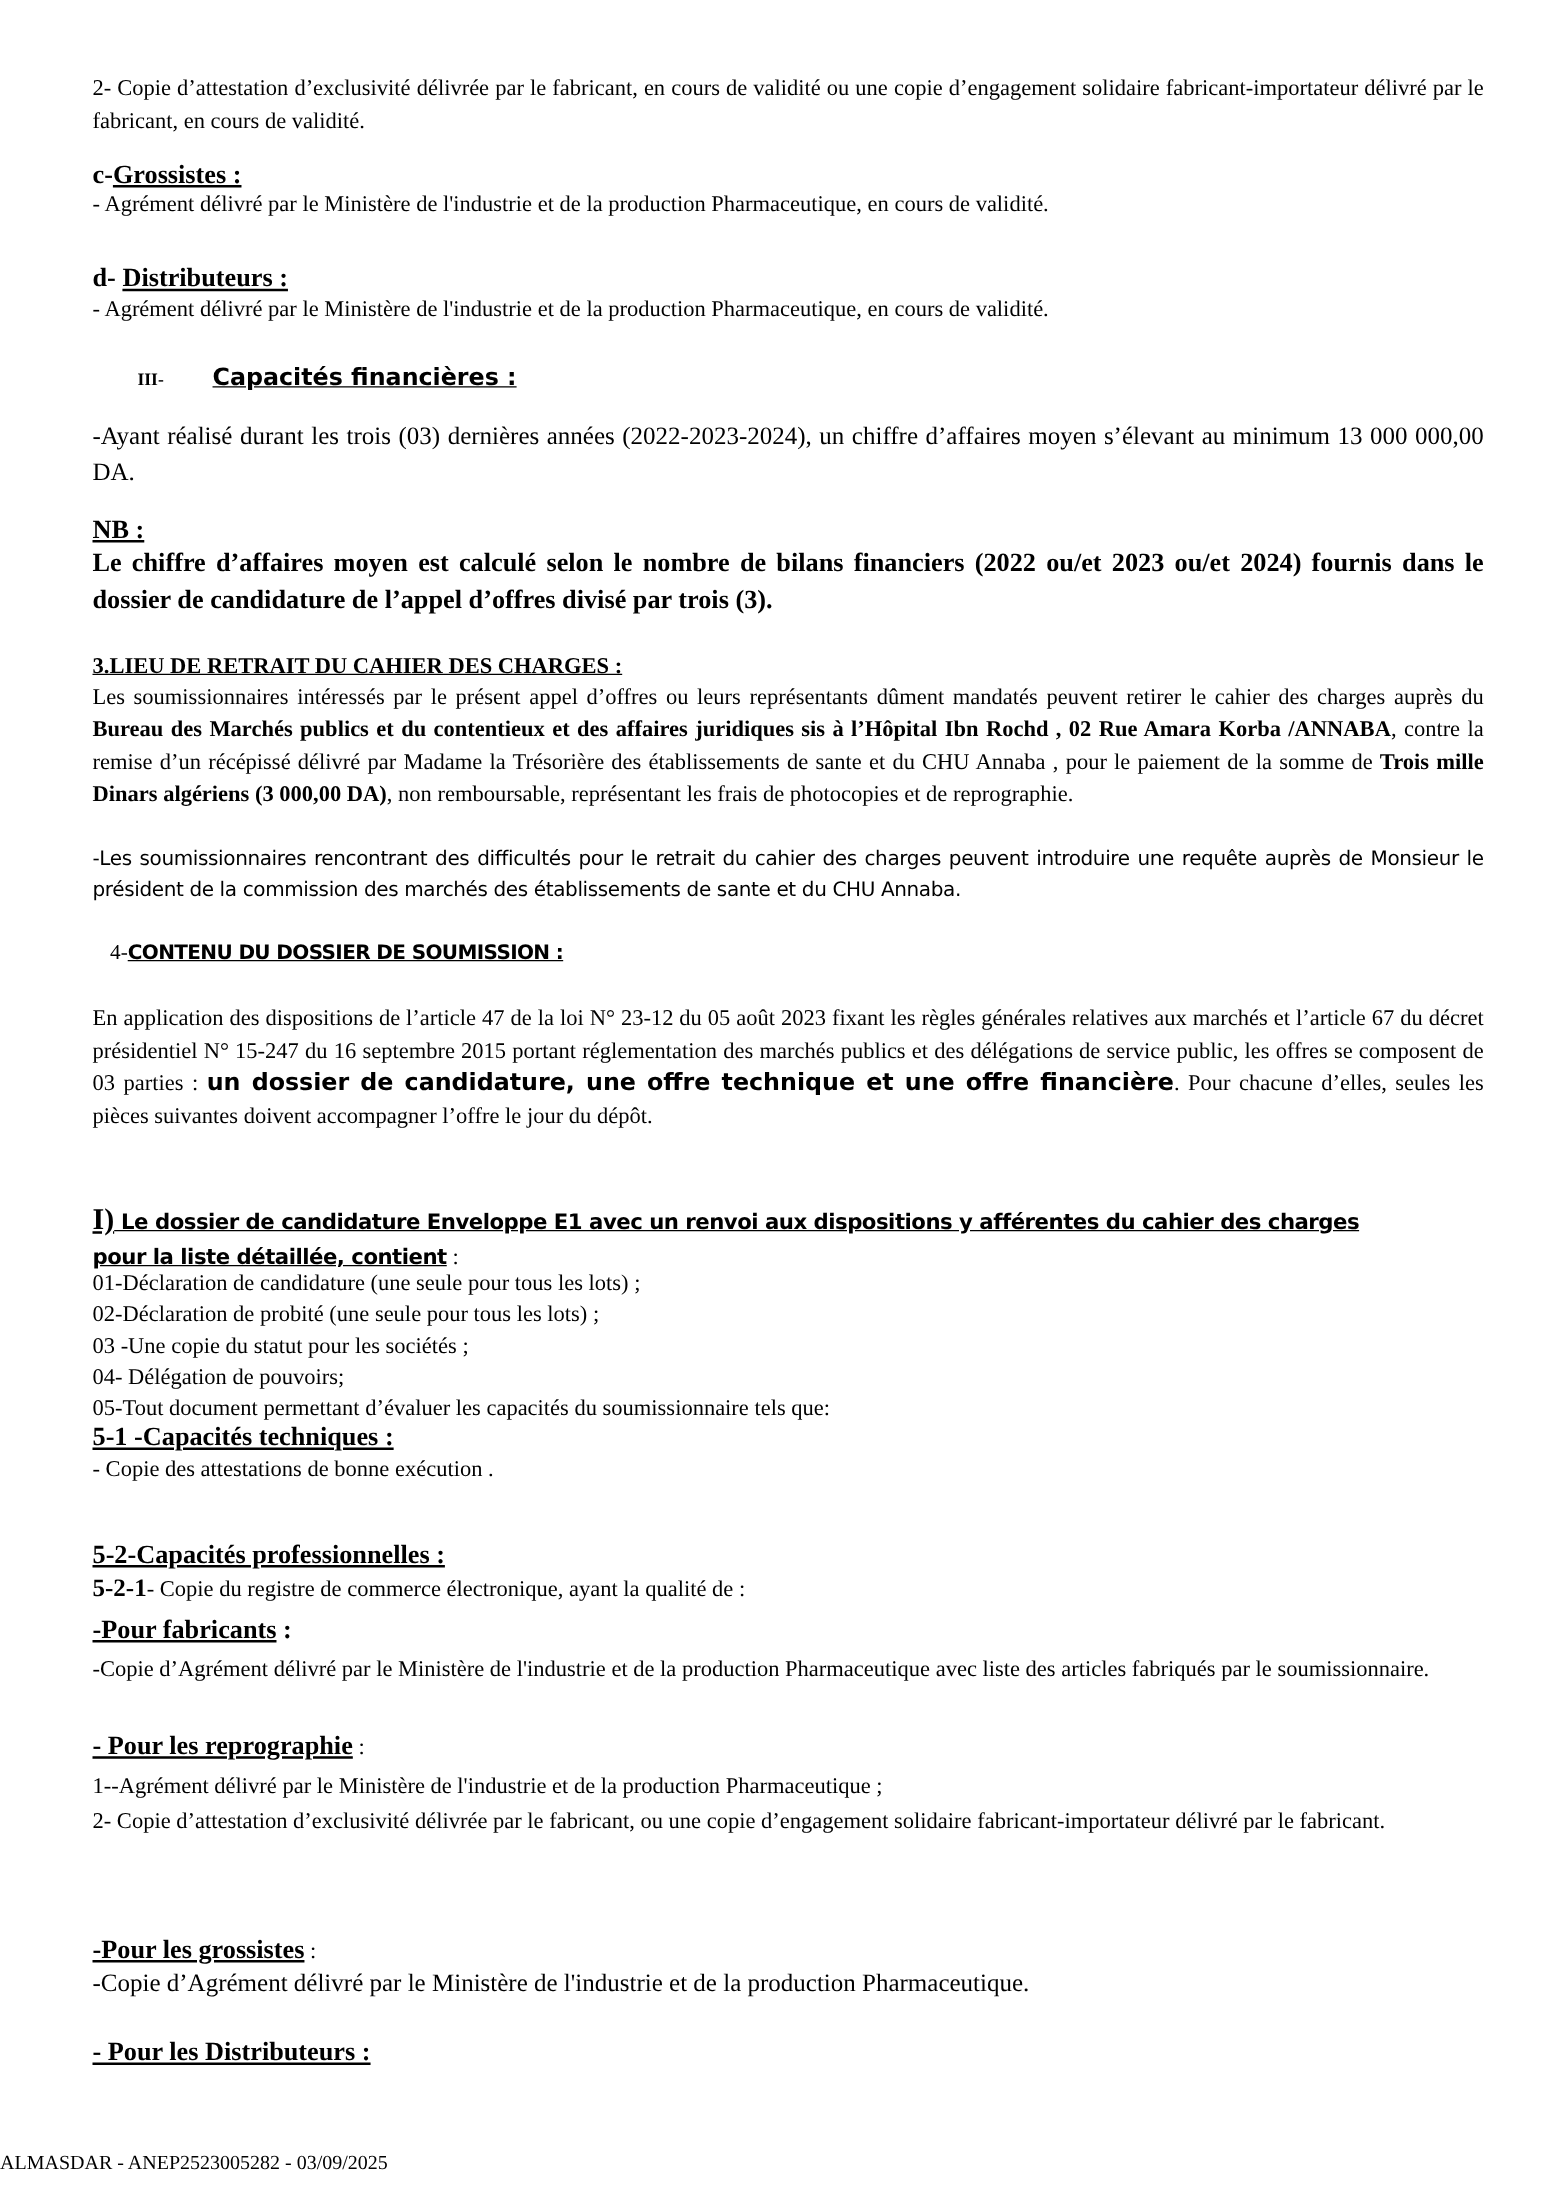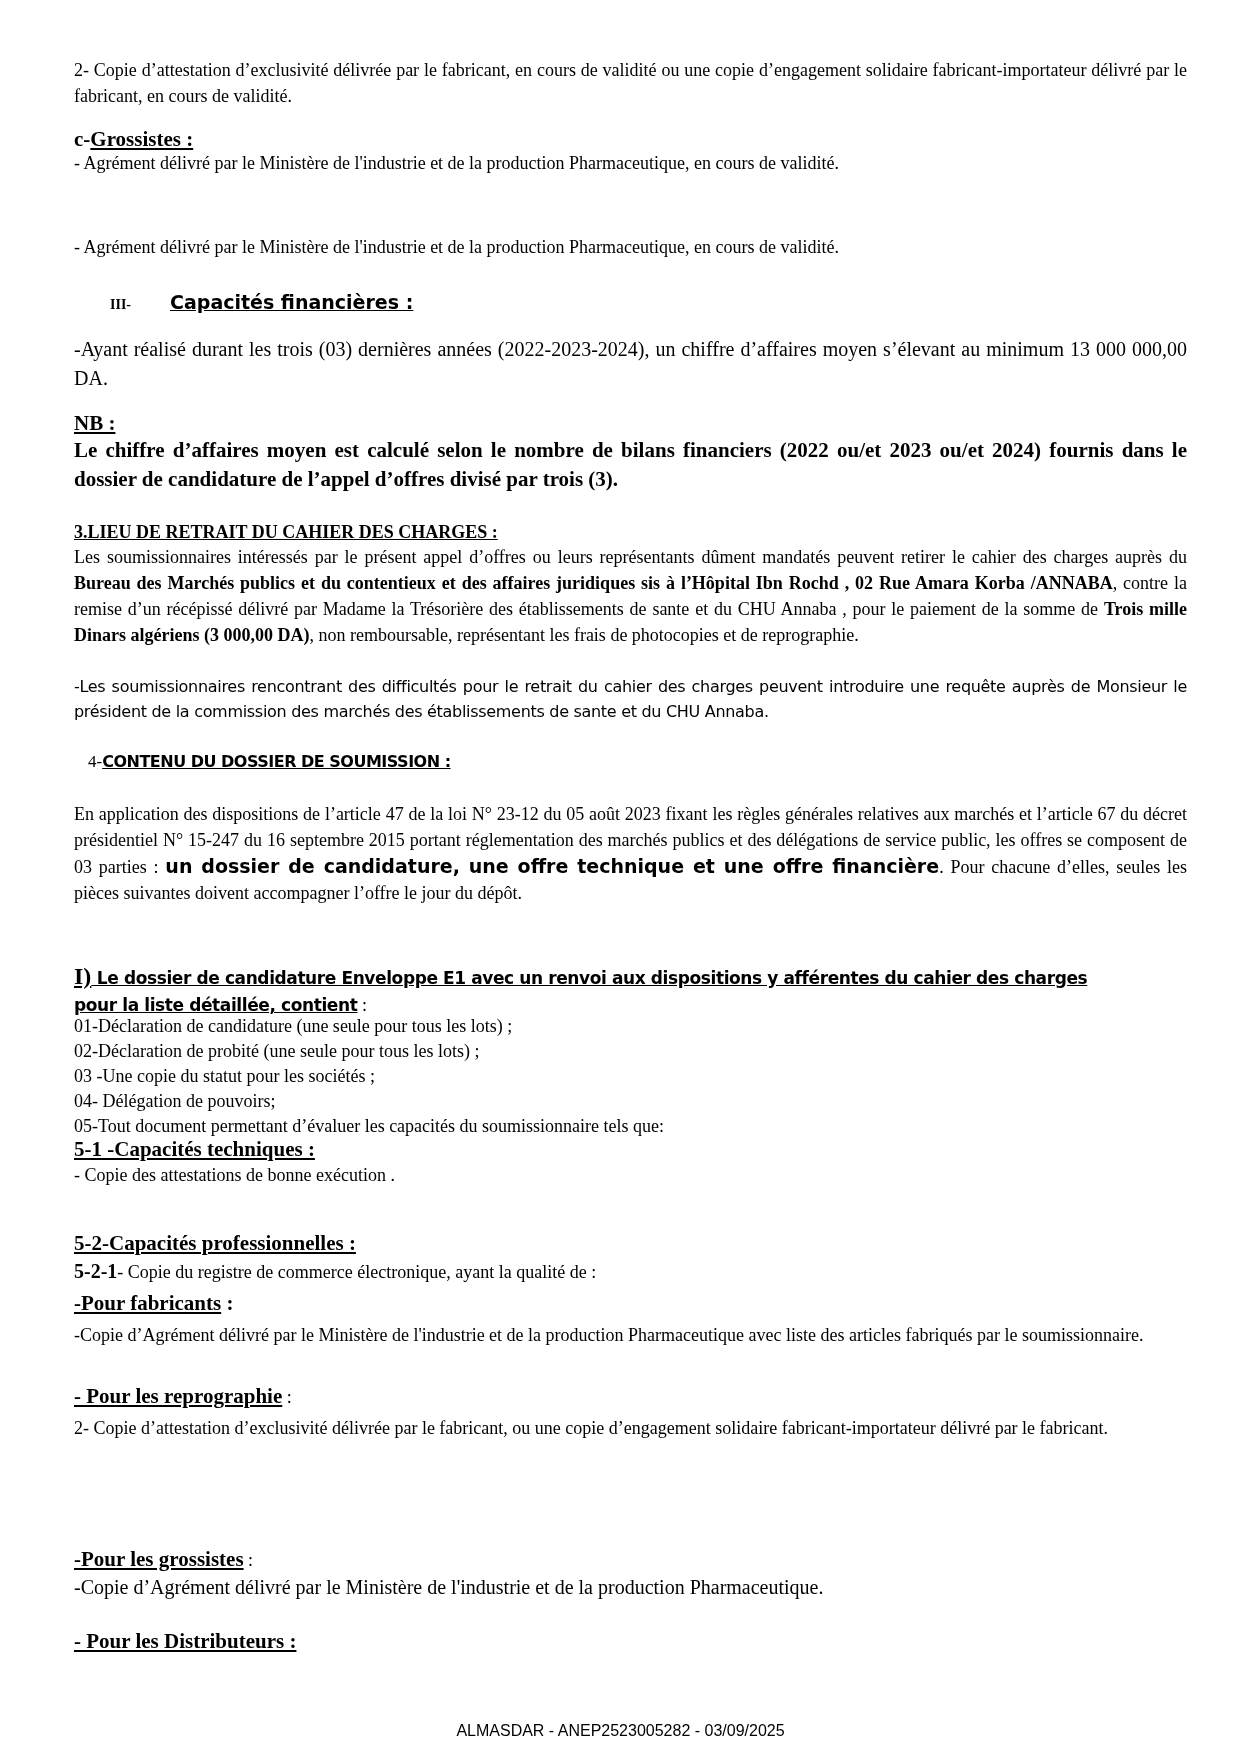--- a/index.html
+++ b/index.html
@@ -6,32 +6,33 @@
   body { width: 1241px; height: 1754px; position: relative; overflow: hidden; color: #000; }
   .page { position: absolute; left: 0; top: 0; width: 1241px; height: 1754px; }
   .serif { font-family: "Liberation Serif", serif; }
   .blk { position: absolute; left: 74px; width: 1113px; }
   .p { font-family: "Liberation Serif", serif; font-size: 18px; line-height: 26px; text-align: justify; }
   .p.big { font-size: 20px; line-height: 29px; }
   .h { font-family: "Liberation Serif", serif; font-weight: bold; font-size: 21px; line-height: 26px; }
   .u { text-decoration: underline; }
   .b { font-weight: bold; }
   .sansb { font-family: "DejaVu Sans", sans-serif; font-weight: bold; }
-  .footer { position: absolute; left: 0; width: 1241px; top: 1722px; text-align: center; font-family: Liberation Sans, sans-serif; font-size: 16px; }
+  .footer { position: absolute; left: 0; width: 1241px; top: 1722px; text-align: left; font-family: Liberation Serif, serif; font-size: 16px; }
 </style>
 </head>
 <body>
 
 <div class="page">
 
   <div class="blk p" style="top:57px;">2- Copie d’attestation d’exclusivité délivrée par le fabricant, en cours de validité ou une copie d’engagement solidaire fabricant-importateur délivré par le fabricant, en cours de validité.</div>
 
   <div class="blk h" style="top:126px;"><span>c-</span><span class="u">Grossistes :</span></div>
   <div class="blk p" style="top:150px;">- Agrément délivré par le Ministère de l'industrie et de la production Pharmaceutique, en cours de validité.</div>
 
+  <div class="blk h" style="top:209px;"><span>d- </span><span class="u">Distributeurs :</span></div>
   <div class="blk p" style="top:234px;">- Agrément délivré par le Ministère de l'industrie et de la production Pharmaceutique, en cours de validité.</div>
 
   <div class="blk" style="top:291px; left:110px; font-size:20px;">
     <span class="serif b" style="font-size:14px;">III-</span>
     <span class="sansb u" style="margin-left:34px; font-size:19px;">Capacités financières :</span>
   </div>
 
   <div class="blk p big" style="top:335px;">-Ayant réalisé durant les trois (03) dernières années (2022-2023-2024), un chiffre d’affaires moyen s’élevant au minimum 13 000 000,00 DA.</div>
 
   <div class="blk h u" style="top:410px;">NB :</div>
@@ -59,20 +60,21 @@
   <div class="blk p" style="top:1162px;">- Copie des attestations de bonne exécution .</div>
 
   <div class="blk h u" style="top:1230px;">5-2-Capacités professionnelles :</div>
   <div class="blk p" style="top:1258px;"><span class="b" style="font-size:20px;">5-2-1</span><span>- Copie du registre de commerce électronique, ayant la qualité de :</span></div>
 
   <div class="blk h" style="top:1290px;"><span class="u">-Pour fabricants</span><span> :</span></div>
   <div class="blk p" style="top:1321px; line-height:28px;">-Copie d’Agrément délivré par le Ministère de l'industrie et de la production Pharmaceutique avec liste des articles fabriqués par le soumissionnaire.</div>
 
   <div class="blk h" style="top:1383px;"><span class="u">- Pour les reprographie</span><span class="serif" style="font-weight:normal; font-size:18px;"> :</span></div>
   <div class="blk p" style="top:1414px; line-height:28px;">
+    <div>1--Agrément délivré par le Ministère de l'industrie et de la production Pharmaceutique ;</div>
     <div>2- Copie d’attestation d’exclusivité délivrée par le fabricant, ou une copie d’engagement solidaire fabricant-importateur délivré par le fabricant.</div>
   </div>
 
   <div class="blk h" style="top:1546px;"><span class="u">-Pour les grossistes</span><span class="serif" style="font-weight:normal; font-size:18px;"> :</span></div>
   <div class="blk p big" style="top:1573px;">-Copie d’Agrément délivré par le Ministère de l'industrie et de la production Pharmaceutique.</div>
 
   <div class="blk h u" style="top:1628px;">- Pour les Distributeurs :</div>
 
   <div class="footer">ALMASDAR - ANEP2523005282 - 03/09/2025</div>
 </div>

